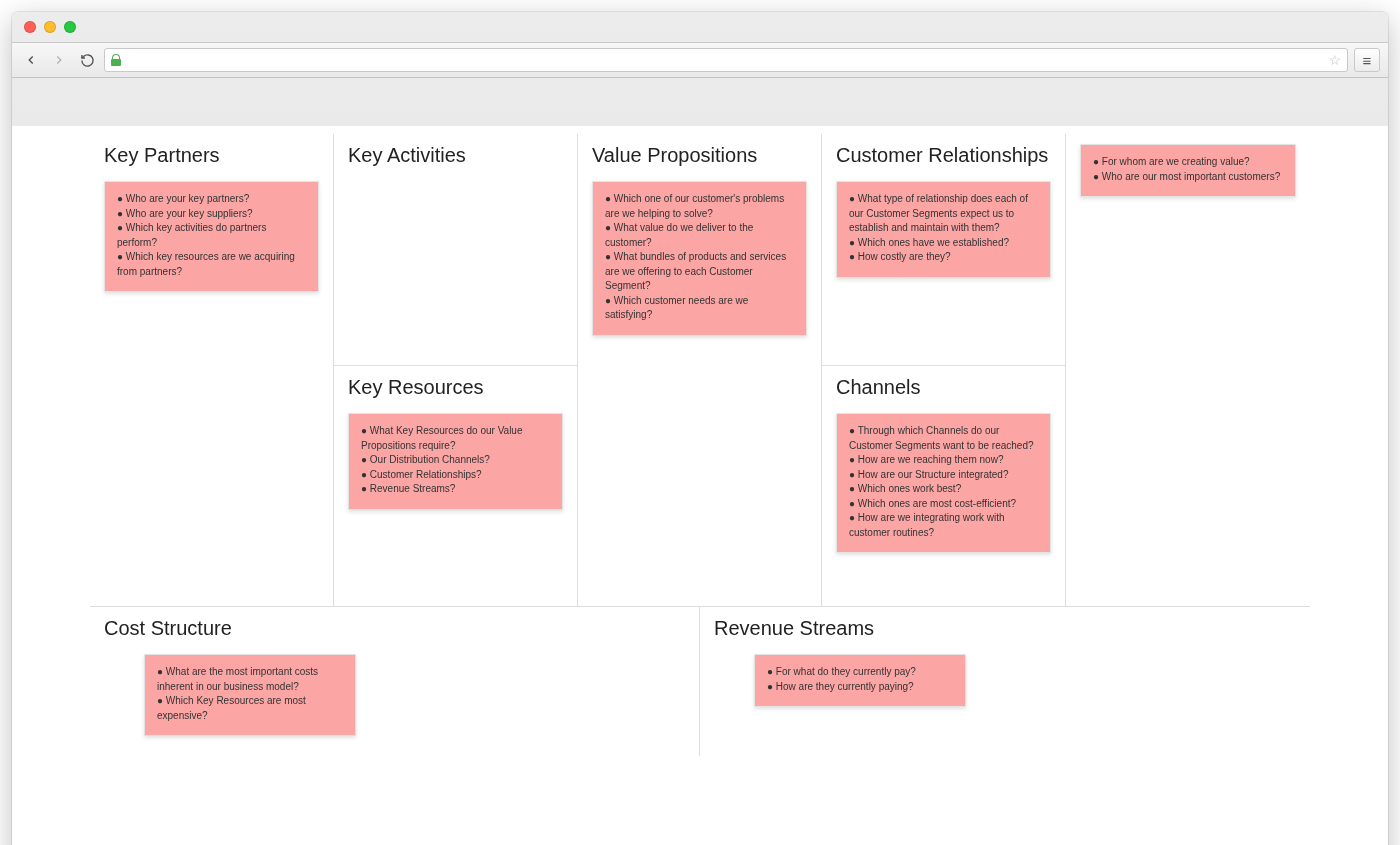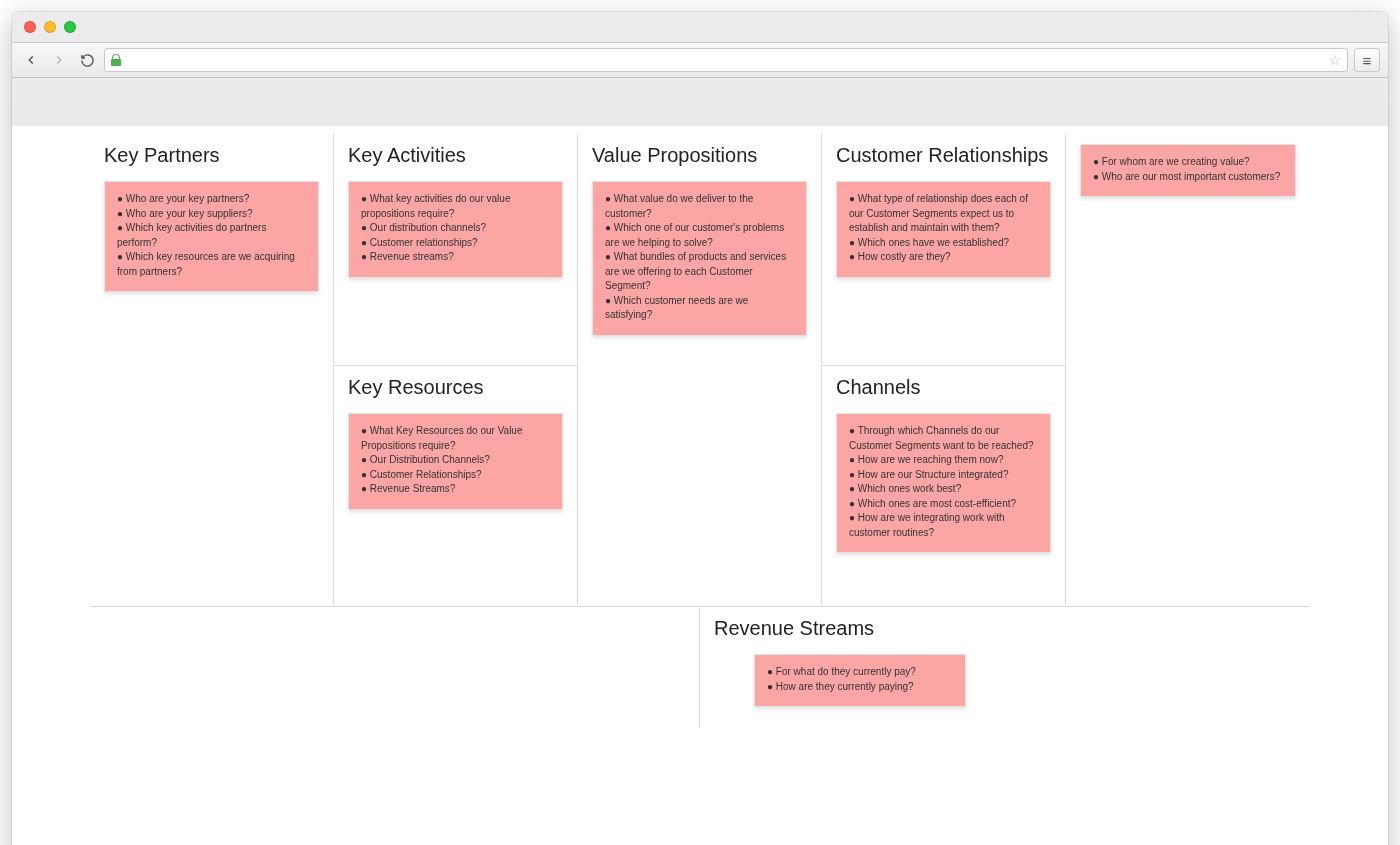--- a/index.html
+++ b/index.html
@@ -212,44 +212,38 @@
               <span class="bullet-line">● Who are your key suppliers?</span>
               <span class="bullet-line">● Which key activities do partners perform?</span>
               <span class="bullet-line">● Which key resources are we acquiring from partners?</span>
             </div>
           </div>
         </div>
 
         <div class="col split">
           <div class="section">
             <h3 class="block-title">Key Activities</h3>
-            <div class="card">
-              <span class="bullet-line">● What key activities do our value propositions require?</span>
-              <span class="bullet-line">● Our distribution channels?</span>
-              <span class="bullet-line">● Customer relationships?</span>
-              <span class="bullet-line">● Revenue streams?</span>
-            </div>
           </div>
           <div class="section">
             <h3 class="block-title">Key Resources</h3>
             <div class="card">
               <span class="bullet-line">● What Key Resources do our Value Propositions require?</span>
               <span class="bullet-line">● Our Distribution Channels?</span>
               <span class="bullet-line">● Customer Relationships?</span>
               <span class="bullet-line">● Revenue Streams?</span>
             </div>
           </div>
         </div>
 
         <div class="col single">
           <div class="section">
             <h3 class="block-title">Value Propositions</h3>
             <div class="card">
+              <span class="bullet-line">● Which one of our customer's problems are we helping to solve?</span>
               <span class="bullet-line">● What value do we deliver to the customer?</span>
-              <span class="bullet-line">● Which one of our customer's problems are we helping to solve?</span>
               <span class="bullet-line">● What bundles of products and services are we offering to each Customer Segment?</span>
               <span class="bullet-line">● Which customer needs are we satisfying?</span>
             </div>
           </div>
         </div>
 
         <div class="col split">
           <div class="section">
             <h3 class="block-title">Customer Relationships</h3>
             <div class="card">
@@ -276,20 +270,26 @@
             <div class="card">
               <span class="bullet-line">● For whom are we creating value?</span>
               <span class="bullet-line">● Who are our most important customers?</span>
             </div>
           </div>
         </div>
       </div>
 
       <div class="bottom-row">
         <div class="bsection">
+          <h3 class="block-title">Cost Structure</h3>
+          <div class="card">
+            <span class="bullet-line">● What are the most important costs inherent in our business model?</span>
+            <span class="bullet-line">● Which Key Resources are most expensive?</span>
+
+          </div>
         </div>
         <div class="bsection">
           <h3 class="block-title">Revenue Streams</h3>
           <div class="card">
             <span class="bullet-line">● For what do they currently pay?</span>
             <span class="bullet-line">● How are they currently paying?</span>
 
           </div>
         </div>
       </div>

